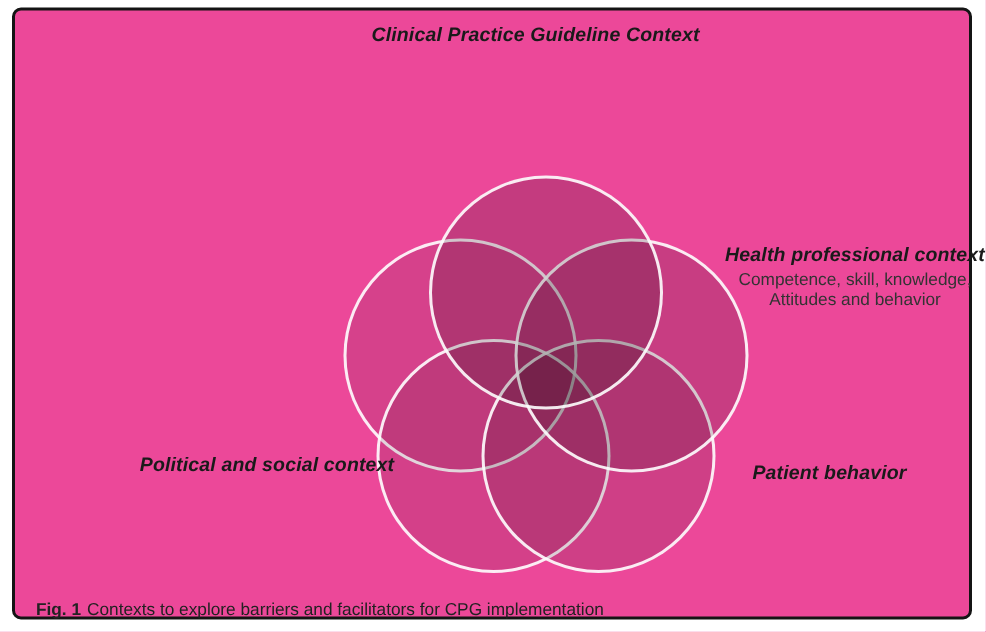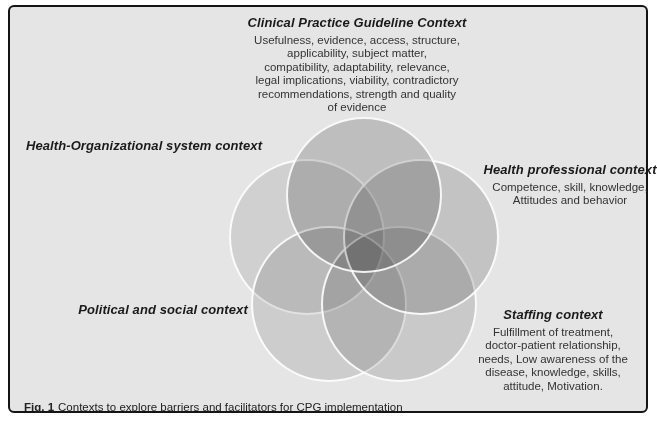--- a/index.html
+++ b/index.html
@@ -16,21 +16,21 @@
     overflow: hidden;
   }
   .figure-frame {
     position: absolute;
     left: 8px;
     top: 5px;
     width: 636px;
     height: 404px;
     border: 2px solid #141414;
     border-radius: 6px;
-    background: #e5e5e5;
+    background: #ec4899;
   }
   
   .venn-circle {
     position: absolute;
     width: 156px;
     height: 156px;
     border-radius: 50%;
     border: 2px solid rgba(255,255,255,0.9);
     box-sizing: border-box;
   }
@@ -54,21 +54,21 @@
     letter-spacing: 0.1px;
   }
   .section-body {
     font-size: 11.5px;
     line-height: 1.17;
     white-space: pre-line;
   }
   .sec-cpg          { left: 170px; top: 8px;   width: 354px; }
   .sec-org          { left: 8px;   top: 131px; width: 252px; }
   .sec-professional { left: 468px; top: 155px; width: 184px; }
-  .sec-political    { left: 18px;  top: 295px; width: 270px; }
+  .sec-political    { left: 33px;  top: 295px; width: 270px; }
   .sec-patient      { left: 438px; top: 300px; width: 210px; }
   
   .caption {
     position: absolute;
     left: 14px;
     top: 394px;
     font-size: 11.5px;
     color: #222222;
     white-space: nowrap;
   }
@@ -83,49 +83,37 @@
     <div>
       <div class="venn-circle circle-left" style="background-color: rgba(0, 0, 0, 0.09);"></div>
       <div class="venn-circle circle-bottom-left" style="background-color: rgba(0, 0, 0, 0.1);"></div>
       <div class="venn-circle circle-bottom-right" style="background-color: rgba(0, 0, 0, 0.12);"></div>
       <div class="venn-circle circle-right" style="background-color: rgba(0, 0, 0, 0.15);"></div>
       <div class="venn-circle circle-top" style="background-color: rgba(0, 0, 0, 0.17);"></div>
     </div>
 
     <div class="section sec-cpg">
       <div class="section-title">Clinical Practice Guideline Context</div>
-      <div class="section-body">Usefulness, evidence, access, structure,
-applicability, subject matter,
-compatibility, adaptability, relevance,
-legal implications, viability, contradictory
-recommendations, strength and quality
-of evidence</div>
     </div>
 
     <div class="section sec-org">
-      <div class="section-title">Health-Organizational system context</div>
     </div>
 
     <div class="section sec-professional">
       <div class="section-title">Health professional context</div>
       <div class="section-body">Competence, skill, knowledge,
 Attitudes and behavior</div>
     </div>
 
     <div class="section sec-political">
       <div class="section-title">Political and social context</div>
     </div>
 
     <div class="section sec-patient">
-      <div class="section-title">Staffing context</div>
-      <div class="section-body">Fulfillment of treatment,
-doctor-patient relationship,
-needs, Low awareness of the
-disease, knowledge, skills,
-attitude, Motivation.</div>
+      <div class="section-title">Patient behavior</div>
     </div>
 
     <div class="caption">
       <span class="caption-label">Fig. 1</span><span>Contexts to explore barriers and facilitators for CPG implementation</span>
     </div>
 
   </div>
 </div>
 
 </body></html>

